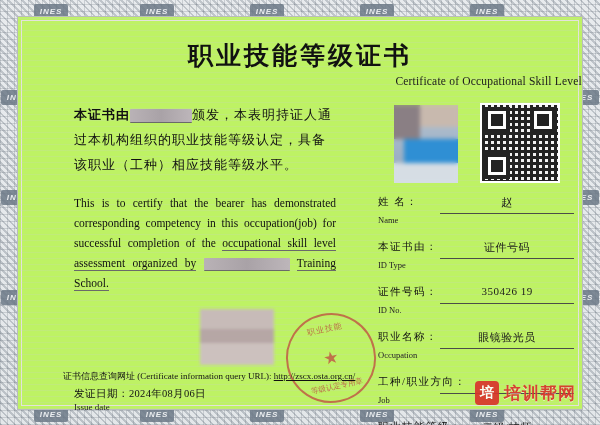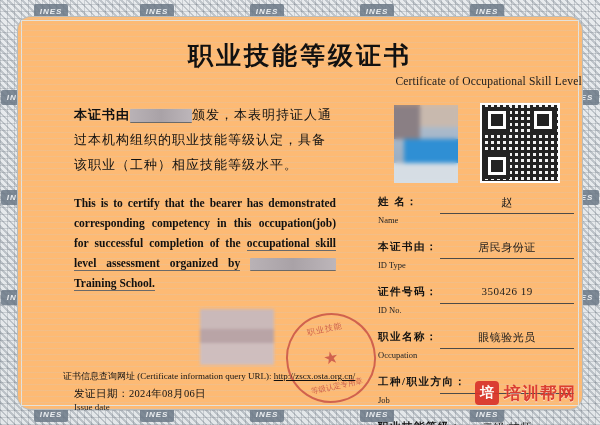--- a/index.html
+++ b/index.html
@@ -33,23 +33,22 @@
     background:
       repeating-linear-gradient(90deg, rgba(90,100,112,0.22) 0 1px, transparent 1px 7px),
       repeating-linear-gradient(0deg, rgba(90,100,112,0.22) 0 1px, transparent 1px 7px);
   }
   .paper {
     position: absolute;
     left: 18px;
     top: 17px;
     right: 18px;
     bottom: 16px;
-    background: #fdba74;
+    background: #bef264;
     box-shadow: 0 0 0 1px #b9bcbb;
-    border-radius: 13px;
   }
   .paper-inner-line {
     position: absolute;
     inset: 3px;
     border: 1px solid #e3e2dc;
   }
   
   .paper-texture {
     position: absolute;
     inset: 0;
@@ -106,21 +105,20 @@
     border-radius: 1px;
   }
   .r-name-cn { width: 62px; height: 12px; }
   .stmt-en {
     margin-top: 16px;
     font-size: 11.5px;
     line-height: 20px;
     color: #111;
     text-align: justify;
     font-family: "Liberation Serif", serif;
-    font-weight: bold;
   }
   .r-name-en { width: 86px; height: 11px; }
   .u-line { border-bottom: 1px solid #6a6a6a; padding-bottom: 1px; }
 
   
   .issue-row {
     position: absolute;
     left: 56px;
     top: 326px;
     width: 270px;
@@ -205,21 +203,21 @@
     align-items: flex-start;
     margin-bottom: 13px;
   }
   .field-label {
     width: 62px;
     flex: 0 0 62px;
     font-size: 10.5px;
     color: #111;
     line-height: 13px;
   }
-  .field-label .cn { display: block; letter-spacing: 1.5px; white-space: nowrap; font-weight: bold; }
+  .field-label .cn { display: block; letter-spacing: 1.5px; white-space: nowrap; }
   .field-label .en { display: block; font-size: 8.5px; color: #222; margin-top: 6px; }
   .field-value {
     flex: 1;
     border-bottom: 1px solid #4b4b4b;
     min-height: 17px;
     font-size: 11px;
     color: #1a1a1a;
     text-align: center;
     padding: 0 2px 1px 2px;
     letter-spacing: 0.5px;
@@ -423,21 +421,21 @@
           <span class="en">Name</span>
         </div>
         <div class="field-value val-partial">赵</div>
       </div>
 
       <div class="field">
         <div class="field-label">
           <span class="cn">本证书由：</span>
           <span class="en">ID Type</span>
         </div>
-        <div class="field-value">居民身份证</div>
+        <div class="field-value">证件号码</div>
       </div>
 
       <div class="field">
         <div class="field-label">
           <span class="cn">证件号码：</span>
           <span class="en">ID No.</span>
         </div>
         <div class="field-value val-partial">350426 19</div>
       </div>
 

